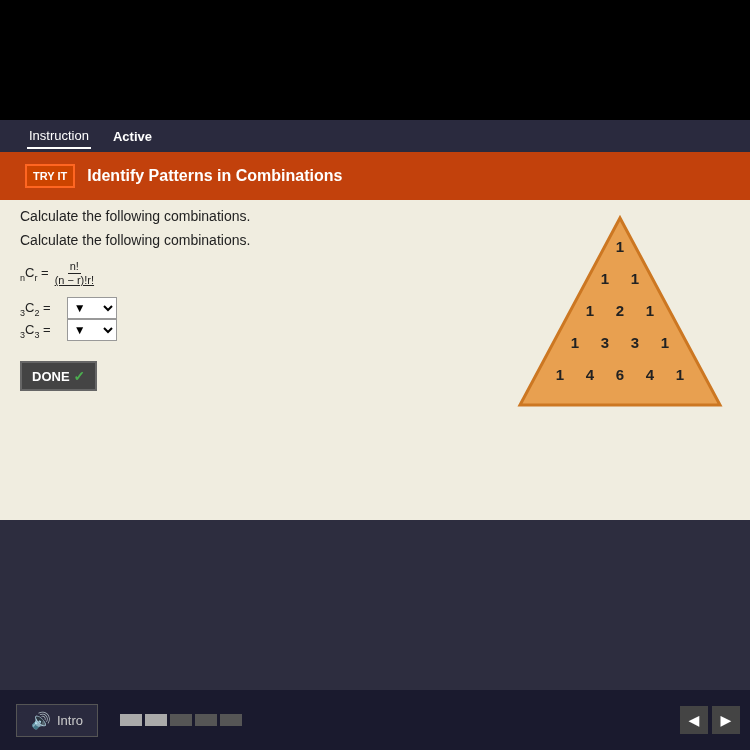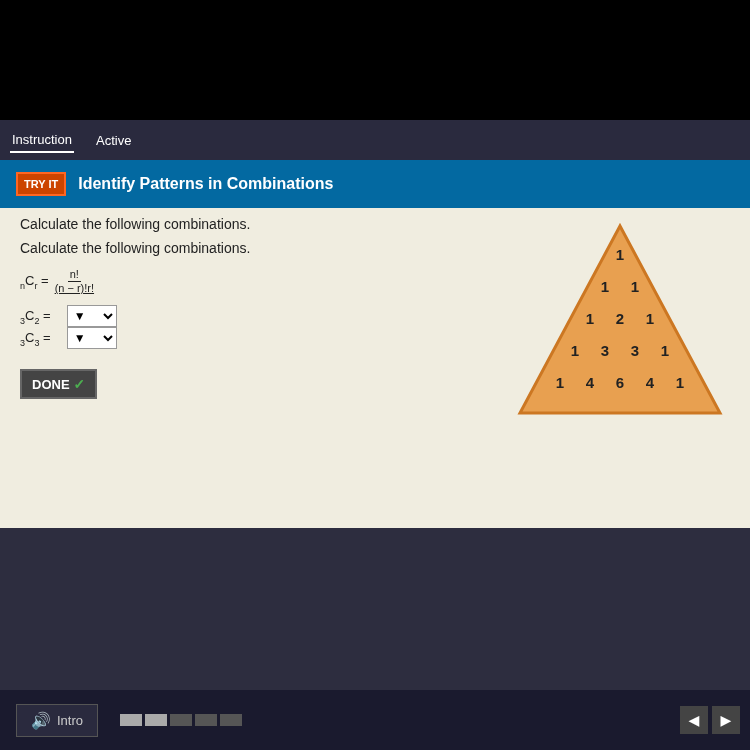--- a/index.html
+++ b/index.html
@@ -18,51 +18,51 @@
       left: 0;
       right: 0;
       bottom: 60px;
       background: #1a1a2e;
     }
 
     .tab-bar {
       background: #2a2a3e;
       display: flex;
       align-items: center;
-      padding: 0 10px;
-      height: 40px;
+      padding: 0 27px;
+      height: 32px;
       gap: 20px;
     }
 
     .tab-item {
       color: #ccc;
       font-size: 13px;
       padding: 4px 2px;
       cursor: pointer;
     }
 
     .tab-item.active-tab {
       color: #fff;
-      font-weight: normal;
+      font-weight: bold;
     }
 
     .tab-item.selected {
       color: #fff;
       border-bottom: 2px solid #fff;
     }
 
     .main-content {
       background: #2d2d3f;
       padding: 0;
       height: calc(100% - 32px);
     }
 
     .header-bar {
-      background: #0369a1;
-      padding: 12px 16px;
+      background: #c2410c;
+      padding: 12px 25px;
       display: flex;
       align-items: center;
       gap: 12px;
     }
 
     .try-it-badge {
       background: #cc4400;
       color: #fff;
       font-size: 11px;
       font-weight: bold;

